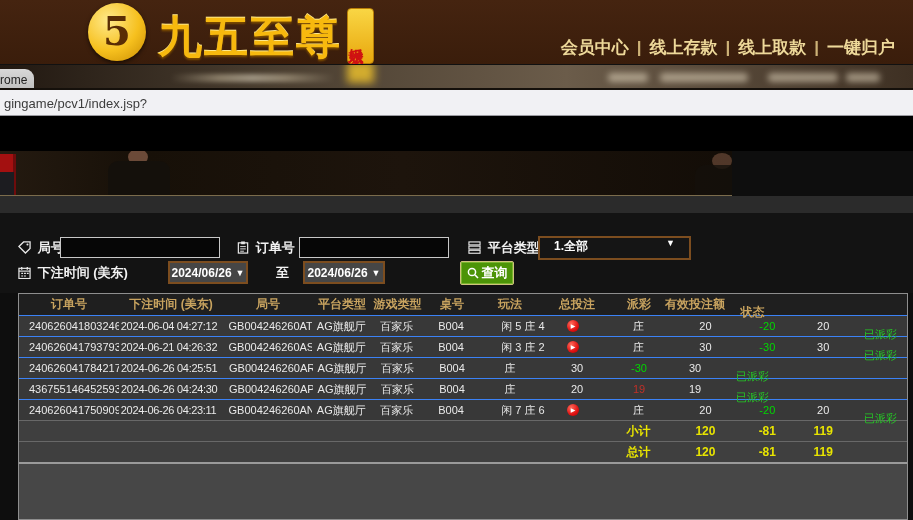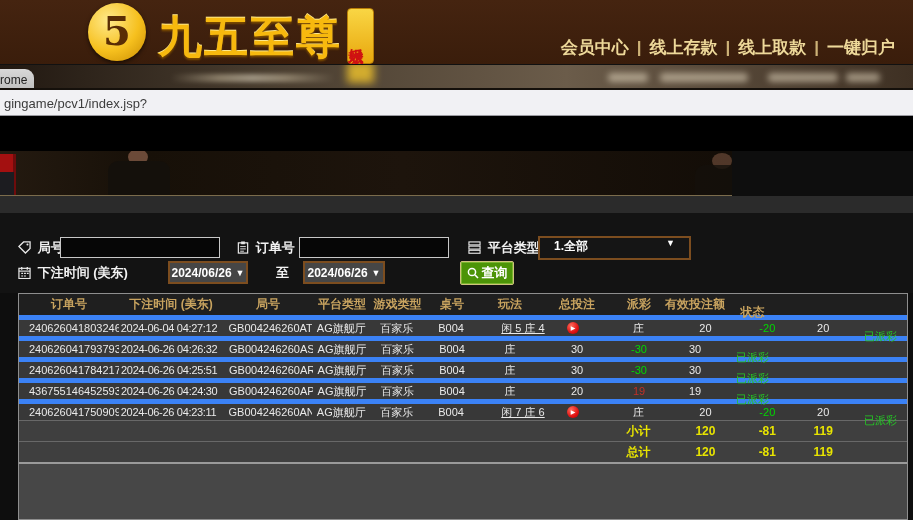--- a/index.html
+++ b/index.html
@@ -72,32 +72,32 @@
   #search-btn { left:460px; top:48px; width:54px; height:24px; background:#4c9407;
     border:1px solid #cfc27c; box-shadow:inset 0 0 0 1px #7ab52e; border-radius:2px;
     color:#fff; font-size:13px; font-weight:bold; display:flex; align-items:center;
     justify-content:center; gap:3px; cursor:pointer; }
 
   
   #table-wrap { left:18px; top:293px; width:890px; height:227px; background:#474747;
     border:1px solid #8e8e8e; }
   .tr { display:flex; width:100%; height:21px; align-items:center; }
   .tr.hd { background:#1f1f1f; color:#c8a35f; font-weight:bold; font-size:12px; }
-  .tr.dr { background:#383838; color:#e9e9e9; font-size:11px; border-top:5px solid #3b82f6; }
+  .tr.dr { background:#383838; color:#e9e9e9; font-size:11px; border-top:1px solid #3b82f6; }
   .tr.sum { background:#3f3f3f; color:#e8e400; font-weight:bold; font-size:12px; border-top:1px solid #686868; }
   #rows-end { width:100%; border-top:2px solid #9a9a9a; }
   .td { overflow:hidden; white-space:nowrap; text-align:center; }
   .c0{width:100px;} .c1{width:104px;} .c2{width:90px;} .c3{width:58px;} .c4{width:53px;font-family:Liberation Mono, monospace;}
   .c5{width:56px;} .c6{width:130px;} .c7{width:60px;} .c8{width:74px;} .c9{width:50px;}
   .c10{width:62px;} .c11{width:53px;margin-top:16px;}
   .dr .c0 { text-align:left; padding-left:10px; }
   .dr .c1 { text-align:left; padding-left:2px; letter-spacing:-.3px; }
   .dr .c2 { text-align:left; padding-left:6px; }
   .c6.res { display:flex; align-items:center; }
-  .res-text { width:88px; text-align:center;text-decoration:underline; }
+  .res-text { width:88px; text-align:center; }
   .play-icon { width:12px; height:12px; border-radius:50%; cursor:pointer;
     background:radial-gradient(circle at 35% 30%, #ff6a5a, #e01212 60%, #a80000);
     color:#fff; font-size:6px; line-height:12px; text-align:center; }
   .val-neg { color:#00d800; }
   .val-pos { color:#c03028; }
   .status-g { color:#25c625; }
 </style>
 </head>
 <body>
 
@@ -233,25 +233,29 @@
       <span class="play-icon">▶</span>
     </div>
     <div class="td c7">庄</div>
     <div class="td c8">20</div>
     <div class="td c9 val-neg">-20</div>
     <div class="td c10">20</div>
     <div class="td c11 status-g">已派彩</div>
   </div>
         <div class="tr dr">
     <div class="td c0">240626041793793</div>
-    <div class="td c1">2024-06-26 04:26:32</div>
+    <div class="td c1">2024-06-21 04:26:32</div>
     <div class="td c2">GB004246260AS</div>
     <div class="td c3">AG旗舰厅</div>
     <div class="td c4">百家乐</div>
     <div class="td c5">B004</div>
+    <div class="td c6 res">
+      <span class="res-text">闲 3 庄 2</span>
+      <span class="play-icon">▶</span>
+    </div>
     <div class="td c7">庄</div>
     <div class="td c8">30</div>
     <div class="td c9 val-neg">-30</div>
     <div class="td c10">30</div>
     <div class="td c11 status-g">已派彩</div>
   </div>
         <div class="tr dr">
     <div class="td c0">240626041784217</div>
     <div class="td c1">2024-06-26 04:25:51</div>
     <div class="td c2">GB004246260AR</div>

